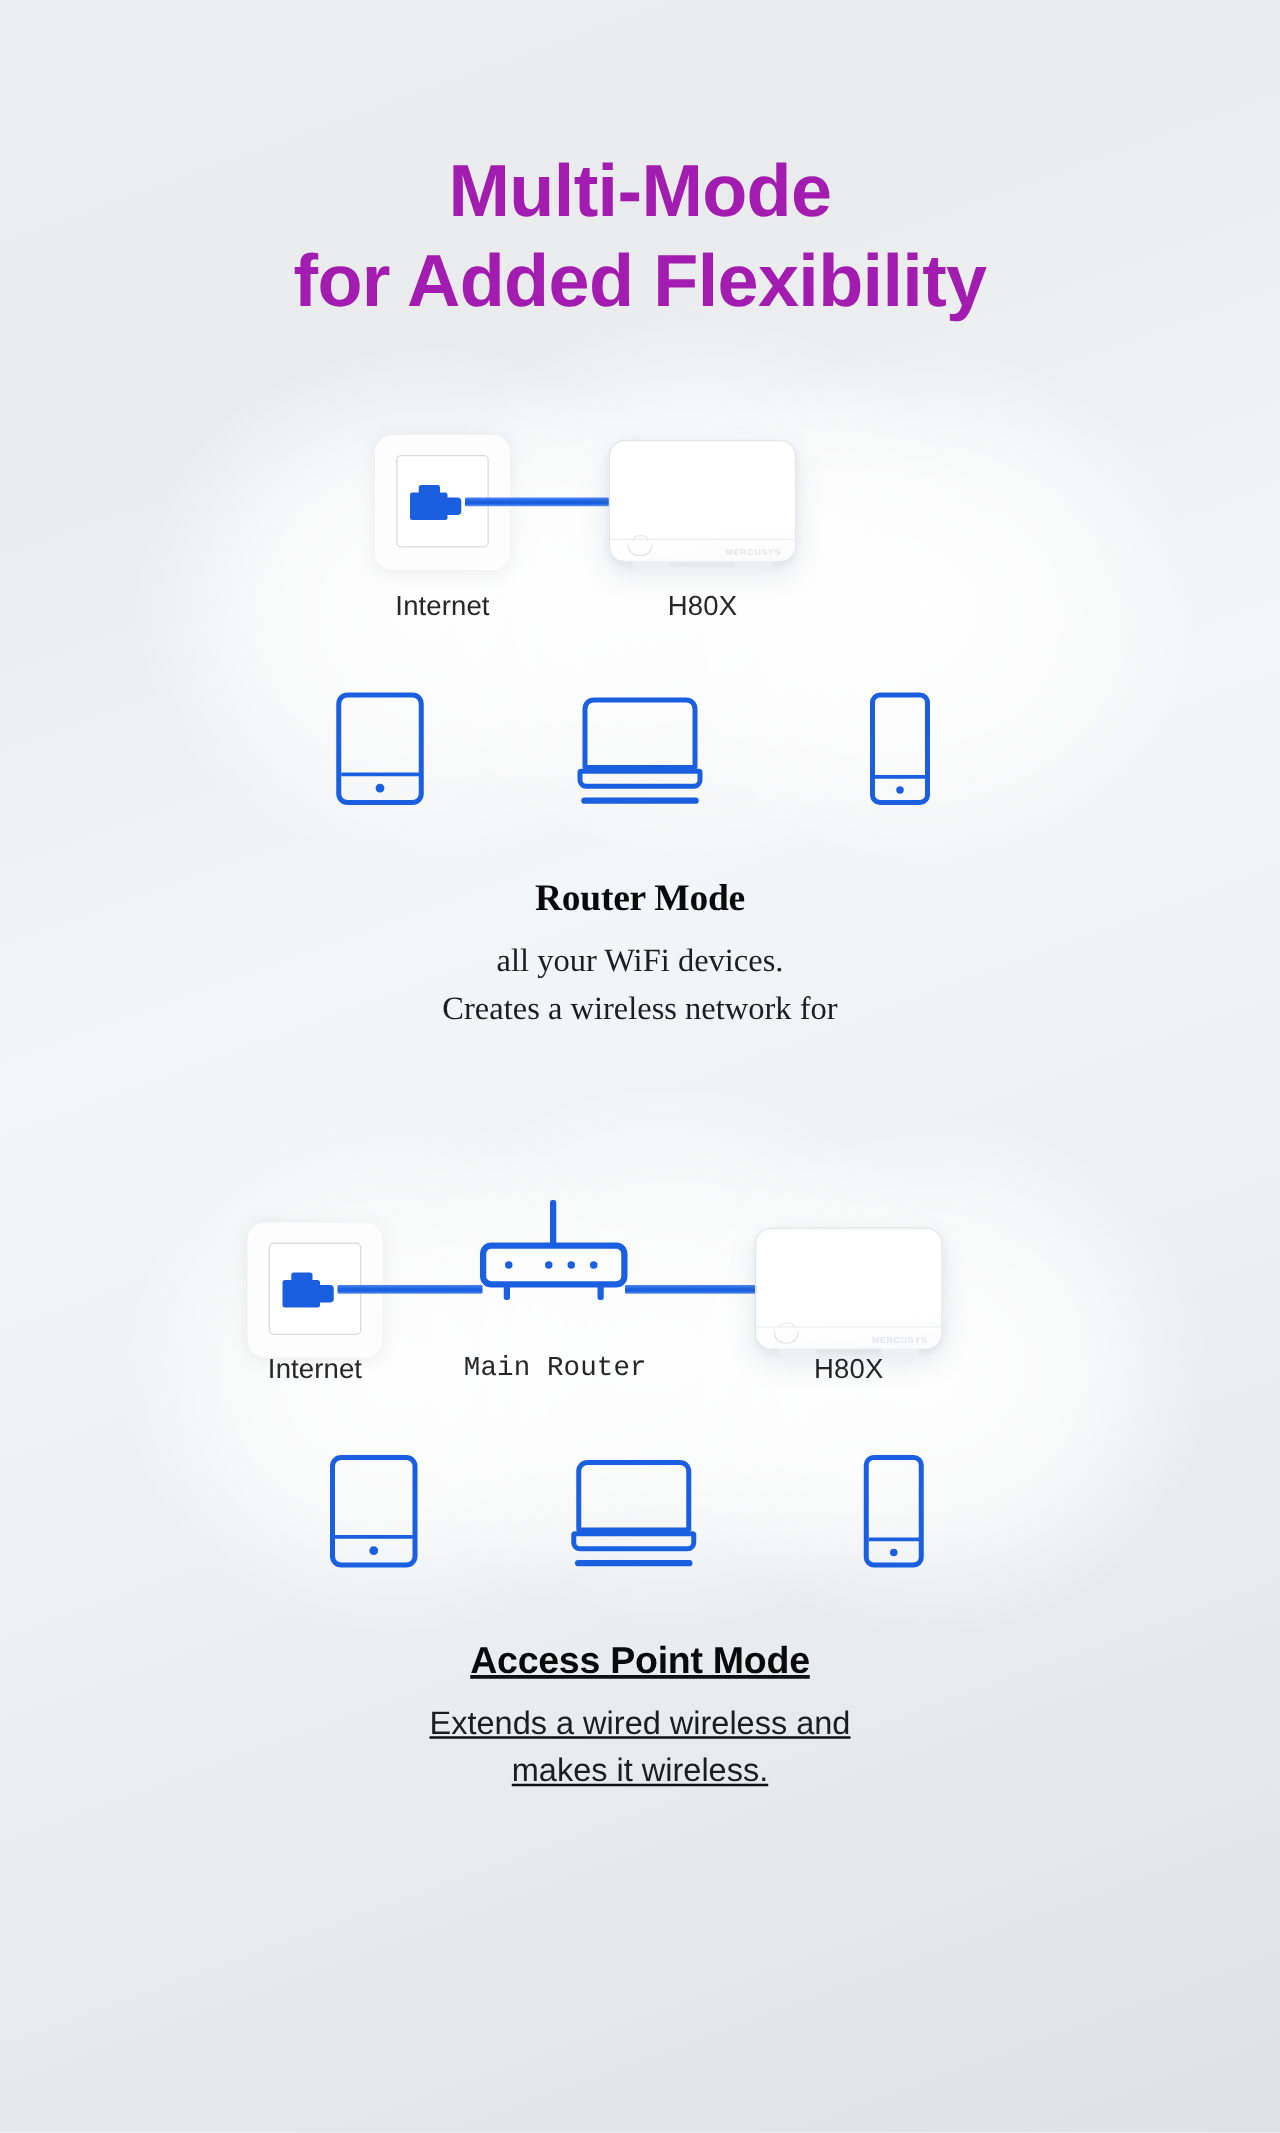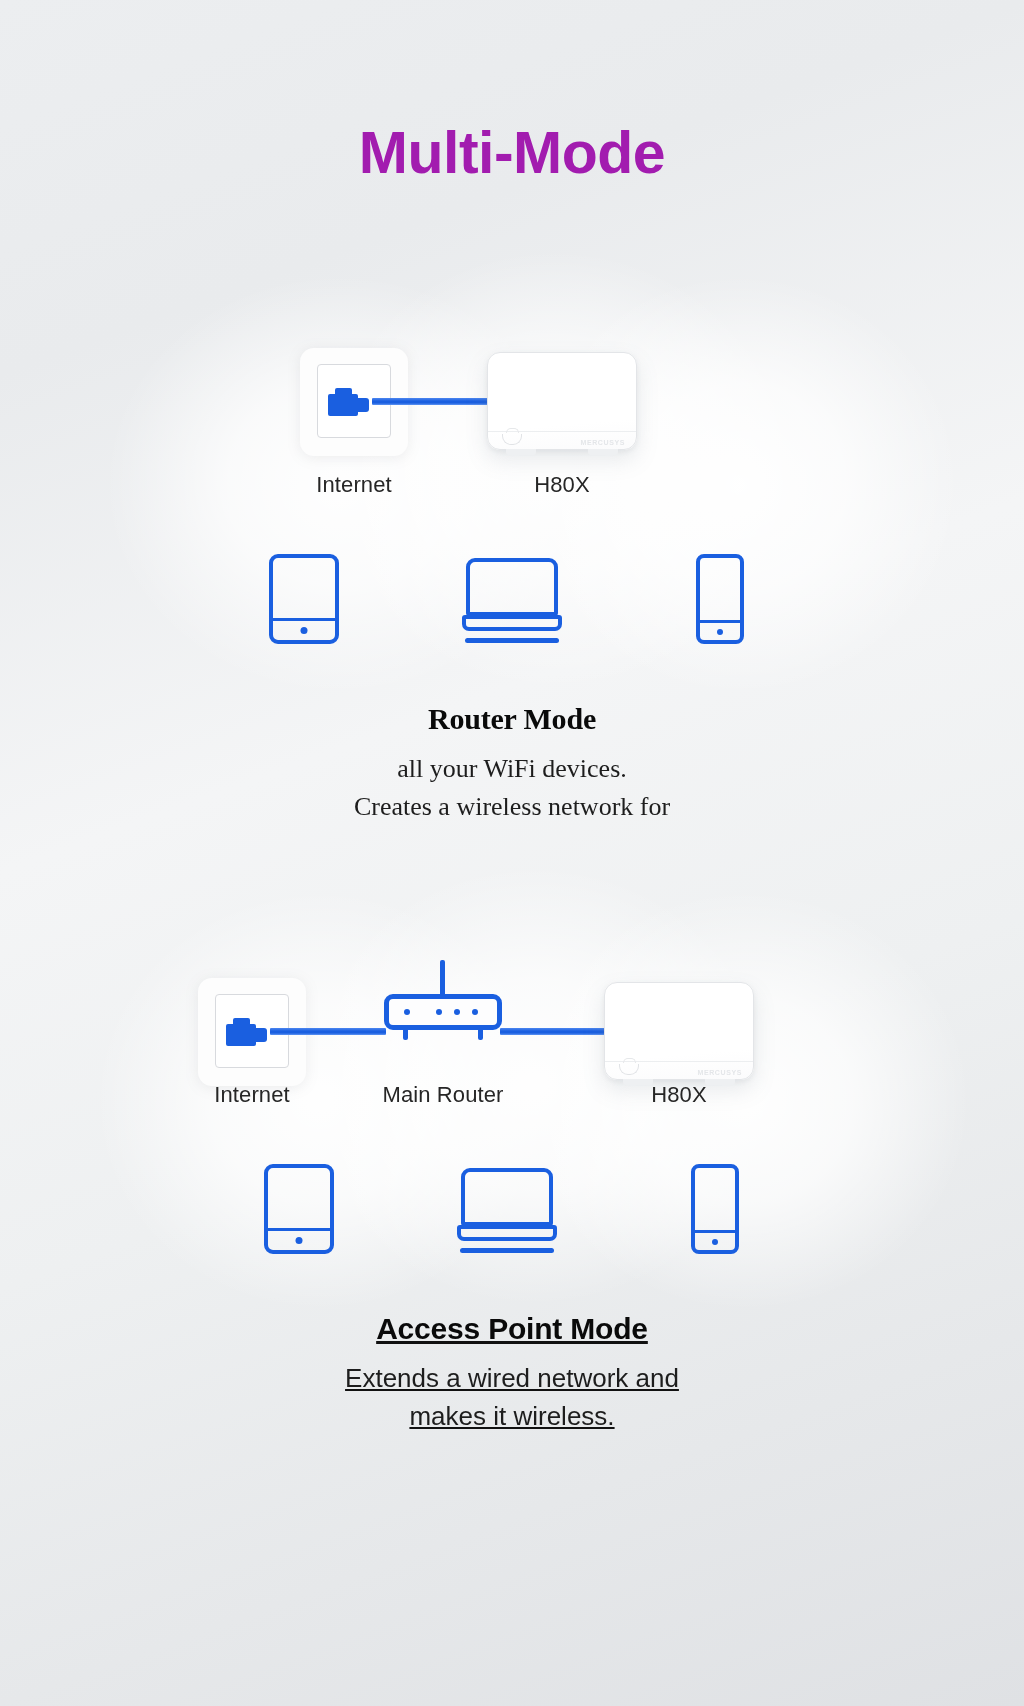--- a/index.html
+++ b/index.html
@@ -368,20 +368,21 @@
   }
   .caption .mode-desc .ln { display: block; }
 </style>
 </head>
 <body>
 
 <div class="page">
 
   <div class="heading">
     <span class="ln">Multi-Mode</span>
+    <span class="ln">for Added Flexibility</span>
   </div>
 
   <div class="mode-block mode-1">
 
     <div class="halo-wrap">
       <div class="halo" style="left:105px; top:-15px; width:470px; height:420px;"></div>
       <div class="halo" style="left:320px; top:-40px; width:470px; height:440px;"></div>
       <div class="halo" style="left:520px; top:-15px; width:440px; height:420px;"></div>
     </div>
 
@@ -469,21 +470,21 @@
 
       <div class="h80x" style="left:604px; top:82px;">
         <div class="sep"></div>
         <div class="led"></div>
         <div class="brand">MERCUSYS</div>
         <div class="foot l"></div>
         <div class="foot r"></div>
       </div>
 
       <div class="dlabel" style="left:180px; top:182px; width:144px;">Internet</div>
-      <div class="dlabel" style="left:371px; top:182px; width:144px;">Main Router</div>
+      <div class="dlabel" style="left:371px; top:182px; width:144px;font-family:Liberation Mono, monospace;">Main Router</div>
       <div class="dlabel" style="left:607px; top:182px; width:144px;">H80X</div>
 
       <div class="clients" style="top:258px; transform:translateX(-5px);">
         <div class="cslot">
           <div class="ic-tablet">
             <div class="line"></div>
             <div class="home"></div>
           </div>
         </div>
         <div class="cslot">
@@ -498,19 +499,19 @@
             <div class="line"></div>
             <div class="home"></div>
           </div>
         </div>
       </div>
     </div>
 
     <div class="caption" style="top:412px;text-decoration:underline;">
       <div class="mode-title">Access Point Mode</div>
       <div class="mode-desc">
-        <span class="ln">Extends a wired network and</span>
+        <span class="ln">Extends a wired wireless and</span>
         <span class="ln">makes it wireless.</span>
       </div>
     </div>
   </div>
 
 </div>
 
 </body></html>

